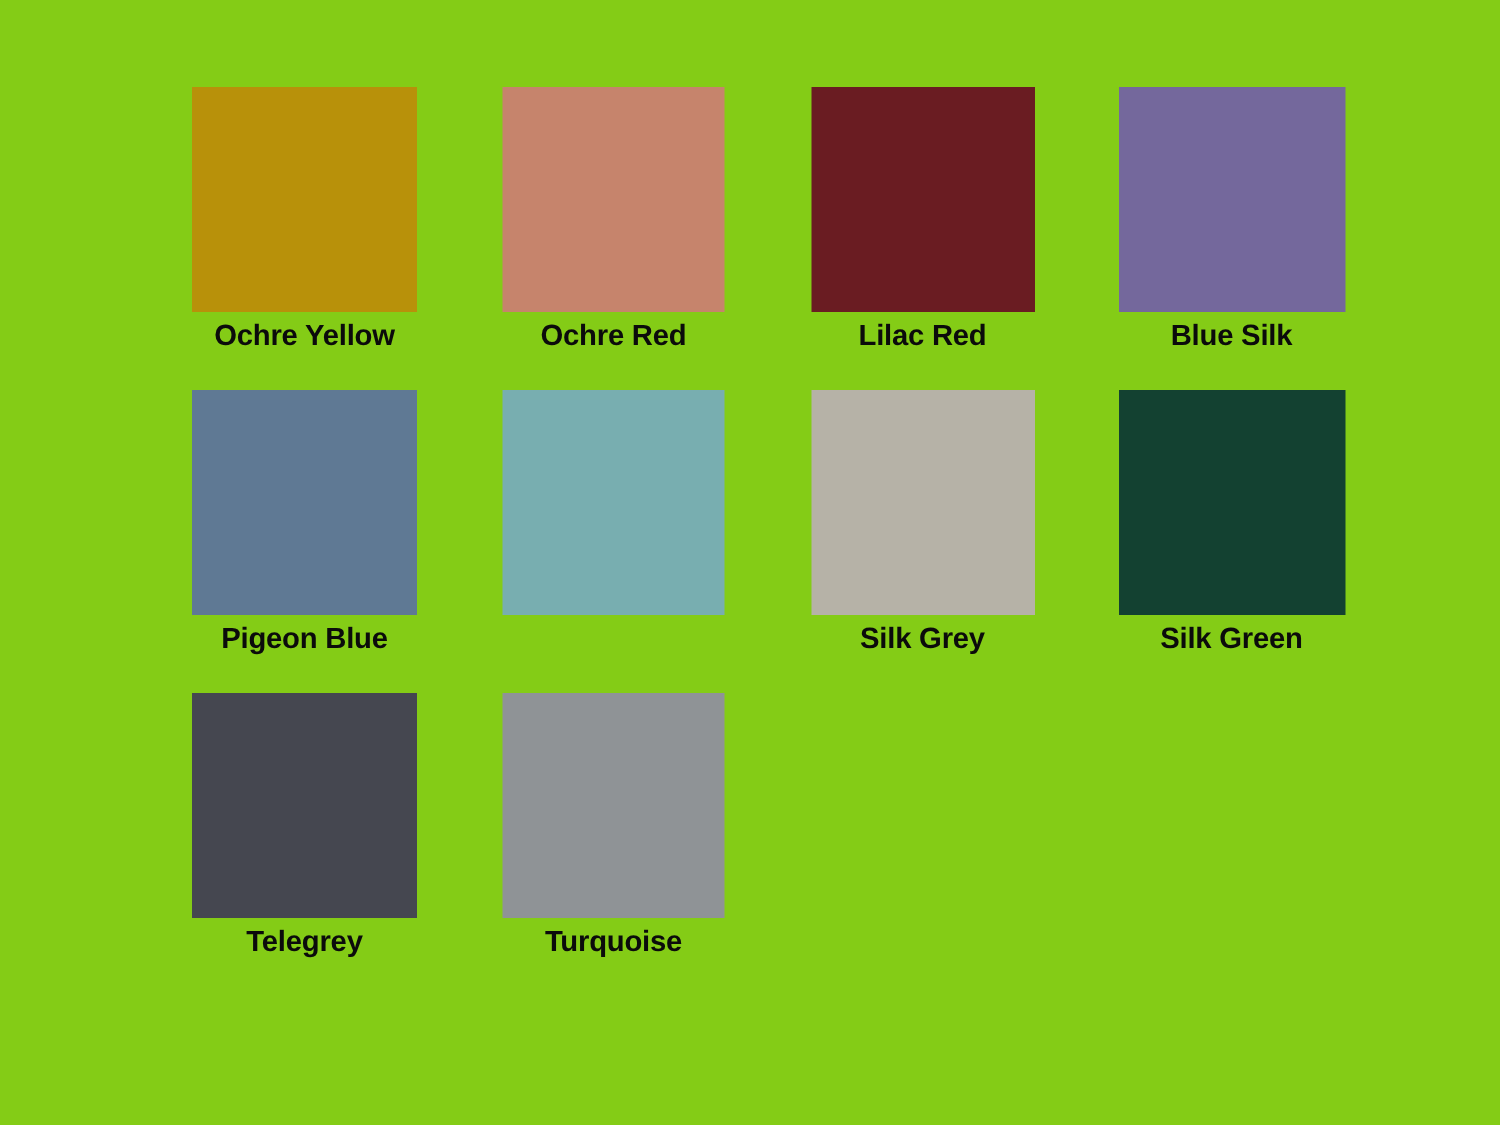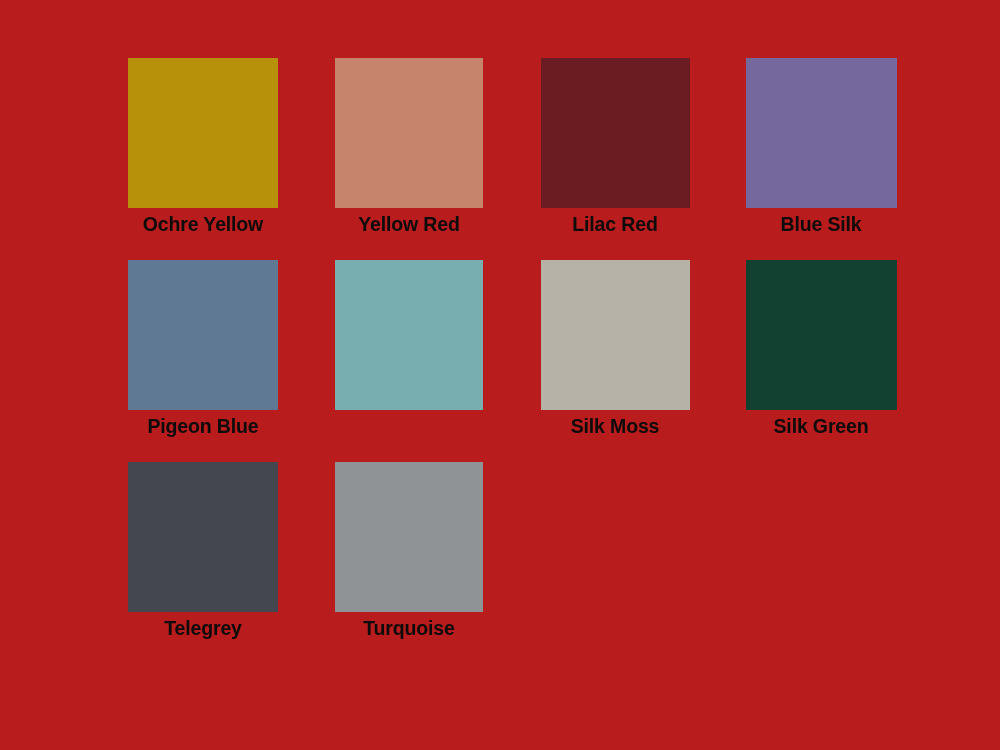--- a/index.html
+++ b/index.html
@@ -76,49 +76,49 @@
     text-align: center;
     font-size: 19.5px;
     font-weight: bold;
     color: #0b0b0b;
     letter-spacing: -0.1px;
   }
 </style>
 </head>
 <body style="background: rgb(247, 245, 245);">
 
-<div id="palette-figure" style="background: #b91c1c;">
+<div id="palette-figure" style="background: #84cc16;">
 
   <div id="swatch-grid">
       <div class="swatch-cell" data-col="0">
         <div class="swatch-chip" title="Ochre Yellow" style="background: rgb(184, 145, 10);"></div>
         <div class="swatch-label" style="color: rgb(11, 11, 11);">Ochre Yellow</div>
       </div>
       <div class="swatch-cell" data-col="1">
         <div class="swatch-chip" title="Beige Red" style="background: rgb(198, 132, 108);"></div>
-        <div class="swatch-label" style="color: rgb(11, 11, 11);">Yellow Red</div>
+        <div class="swatch-label" style="color: rgb(11, 11, 11);">Ochre Red</div>
       </div>
       <div class="swatch-cell" data-col="2">
         <div class="swatch-chip" title="Purple Red" style="background: rgb(106, 28, 34);"></div>
         <div class="swatch-label" style="color: rgb(11, 11, 11);">Lilac Red</div>
       </div>
       <div class="swatch-cell" data-col="3">
         <div class="swatch-chip" title="Blue Lilac" style="background: rgb(116, 104, 156);"></div>
         <div class="swatch-label" style="color: rgb(11, 11, 11);">Blue Silk</div>
       </div>
       <div class="swatch-cell" data-col="0">
         <div class="swatch-chip" title="Pigeon Blue" style="background: rgb(95, 121, 148);"></div>
         <div class="swatch-label" style="color: rgb(11, 11, 11);">Pigeon Blue</div>
       </div>
       <div class="swatch-cell" data-col="1">
         <div class="swatch-chip" title="Pastel Turquoise" style="background: rgb(120, 174, 176);"></div>
       </div>
       <div class="swatch-cell" data-col="2">
         <div class="swatch-chip" title="Silk Grey" style="background: rgb(182, 178, 167);"></div>
-        <div class="swatch-label" style="color: rgb(11, 11, 11);">Silk Moss</div>
+        <div class="swatch-label" style="color: rgb(11, 11, 11);">Silk Grey</div>
       </div>
       <div class="swatch-cell" data-col="3">
         <div class="swatch-chip" title="Moss Green" style="background: rgb(19, 65, 49);"></div>
         <div class="swatch-label" style="color: rgb(11, 11, 11);">Silk Green</div>
       </div>
       <div class="swatch-cell" data-col="0">
         <div class="swatch-chip" title="Graphite" style="background: rgb(69, 71, 80);"></div>
         <div class="swatch-label" style="color: rgb(11, 11, 11);">Telegrey</div>
       </div>
       <div class="swatch-cell" data-col="1">

